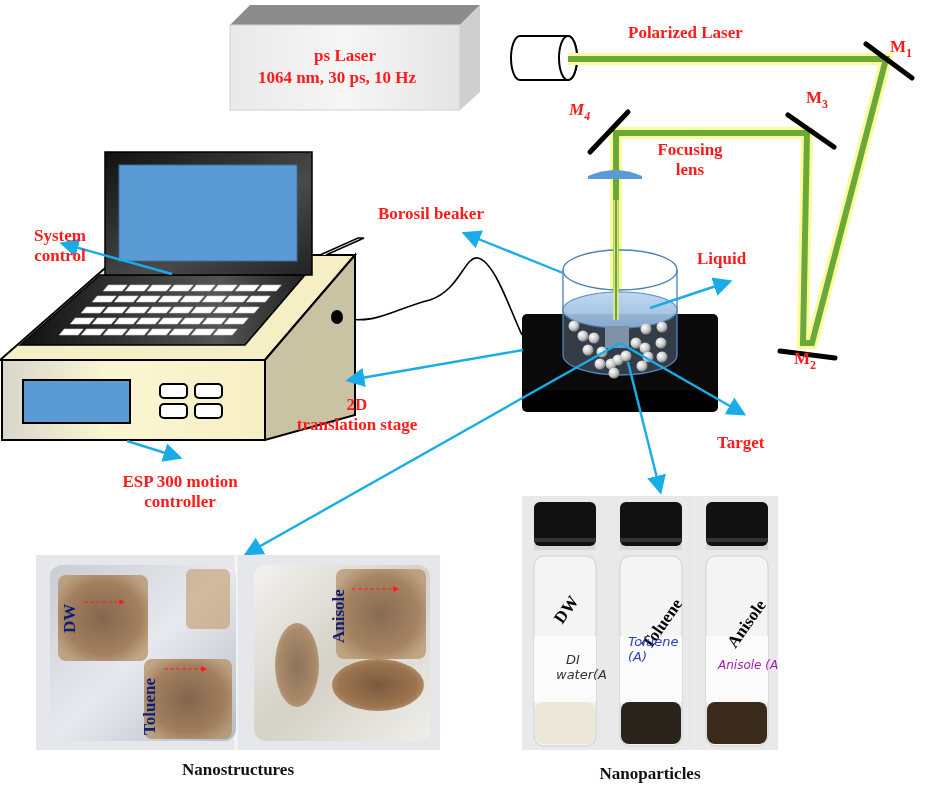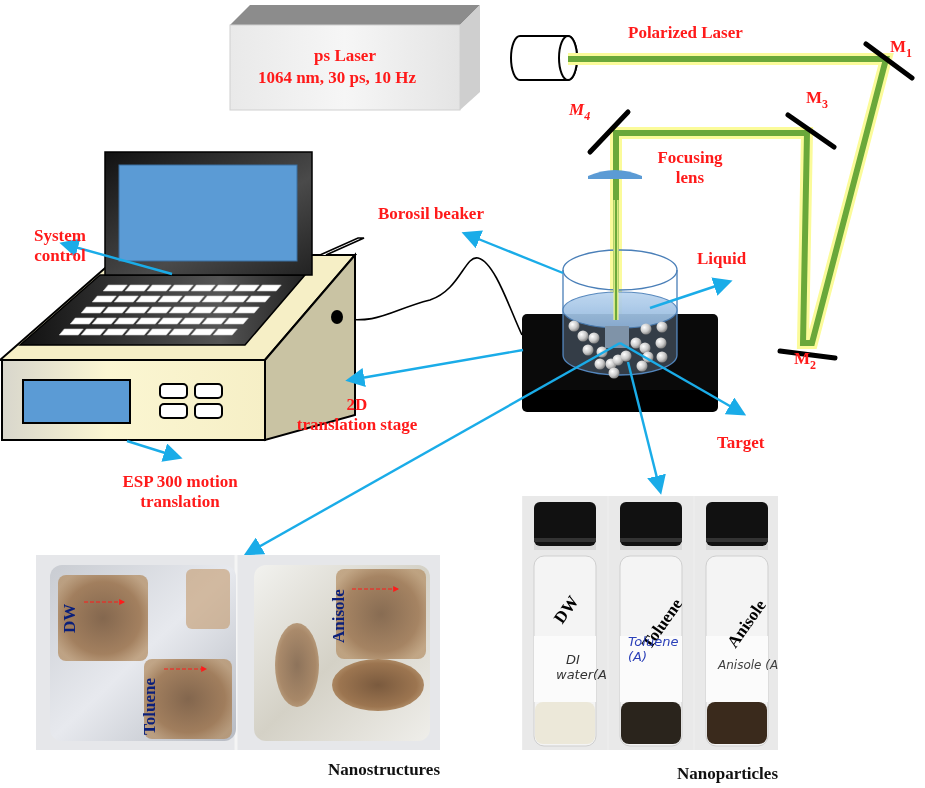--- a/index.html
+++ b/index.html
@@ -1,19 +1,19 @@
 <!DOCTYPE html>
 <html><head>
 <meta charset="utf-8">
 <style>
   html,body{margin:0;padding:0;background:#fff;}
   #stage{position:relative;width:925px;height:788px;overflow:hidden;background:#fff;font-family:"Liberation Serif","DejaVu Serif",serif;}
   svg{position:absolute;left:0;top:0;}
   .lbl{position:absolute;color:#ff1a1a;font-weight:bold;font-size:17px;line-height:20px;text-align:center;white-space:nowrap;}
-  .cap{position:absolute;color:#111;font-weight:bold;font-size:17px;text-align:right;white-space:nowrap;}
+  .cap{position:absolute;color:#111;font-weight:bold;font-size:17px;text-align:center;white-space:nowrap;}
   .sub{font-size:12px;vertical-align:-5px;}
   .photo{position:absolute;overflow:hidden;}
   .vtxt{position:absolute;color:#0a1f7a;font-weight:bold;font-size:17px;white-space:nowrap;transform-origin:left top;}
   .btxt{position:absolute;color:#000;font-weight:bold;font-size:17px;white-space:nowrap;}
   .hand{position:absolute;font-family:"DejaVu Sans",sans-serif;font-size:13px;white-space:nowrap;font-style:italic;}
 </style>
 </head>
 <body>
 
 <div id="stage">
@@ -207,38 +207,38 @@
 
   <div class="lbl" style="left:230px;top:46px;width:230px;">ps Laser</div>
   <div class="lbl" style="left:222px;top:68px;width:230px;">1064 nm, 30 ps, 10 Hz</div>
   <div class="lbl" style="left:628px;top:23px;">Polarized Laser</div>
 
   <div class="lbl" style="left:890px;top:37px;"><span>M</span><span class="sub">1</span></div>
   <div class="lbl" style="left:794px;top:349px;"><span>M</span><span class="sub">2</span></div>
   <div class="lbl" style="left:806px;top:88px;"><span>M</span><span class="sub">3</span></div>
   <div class="lbl" style="left:569px;top:100px;font-style:italic;"><span>M</span><span class="sub">4</span></div>
 
-  <div class="lbl" style="left:650px;top:148px;width:80px;">
+  <div class="lbl" style="left:650px;top:140px;width:80px;">
     <div>Focusing</div>
     <div>lens</div>
   </div>
   <div class="lbl" style="left:22px;top:185px;width:76px;margin-top:41px;">
     <div>System</div>
     <div>control</div>
   </div>
   <div class="lbl" style="left:378px;top:204px;">Borosil beaker</div>
   <div class="lbl" style="left:697px;top:249px;">Liquid</div>
   <div class="lbl" style="left:262px;top:395px;width:190px;">
     <div>2D</div>
     <div>translation stage</div>
   </div>
   <div class="lbl" style="left:717px;top:433px;">Target</div>
   <div class="lbl" style="left:100px;top:472px;width:160px;">
     <div>ESP 300 motion</div>
-    <div>translation</div>
+    <div>controller</div>
   </div>
 
   <div class="photo" style="left:36px;top:555px;width:404px;height:195px;background:#e4e6ea;">
     <svg width="404" height="195">
       <rect x="0" y="0" width="404" height="195" fill="#e6e7ea"></rect>
       <line x1="200" y1="0" x2="200" y2="195" stroke="#f5f5f5" stroke-width="3"></line>
       <rect x="14" y="10" width="186" height="176" rx="12" fill="url(#metal1)"></rect>
       <rect x="22" y="20" width="90" height="86" rx="8" fill="url(#burnt)" opacity="0.9"></rect>
       <rect x="108" y="104" width="88" height="80" rx="8" fill="url(#burnt)" opacity="0.9"></rect>
       <rect x="150" y="14" width="44" height="60" rx="6" fill="#c39a6c" opacity="0.6"></rect>
@@ -290,18 +290,18 @@
     <div class="btxt" style="left:112px;top:118px;transform:rotate(-55deg);">Toluene</div>
     <div class="btxt" style="left:198px;top:118px;transform:rotate(-55deg);">Anisole</div>
     <div class="hand" style="left:34px;top:156px;color:#333;">
       <div style="padding-left:10px;">DI</div>
       <div>water(A</div>
     </div>
     <div class="hand" style="left:106px;top:138px;color:#2a3fb8;">
       <div>Toluene</div>
       <div>(A)</div>
     </div>
-    <div class="hand" style="left:196px;top:162px;color:#404040;font-size:12px;">
+    <div class="hand" style="left:196px;top:162px;color:#a21caf;font-size:12px;">
       <div>Anisole (A</div>
     </div>
   </div>
   <div class="cap" style="left:522px;top:764px;width:256px;">Nanoparticles</div>
 </div>
 
 </body></html>

